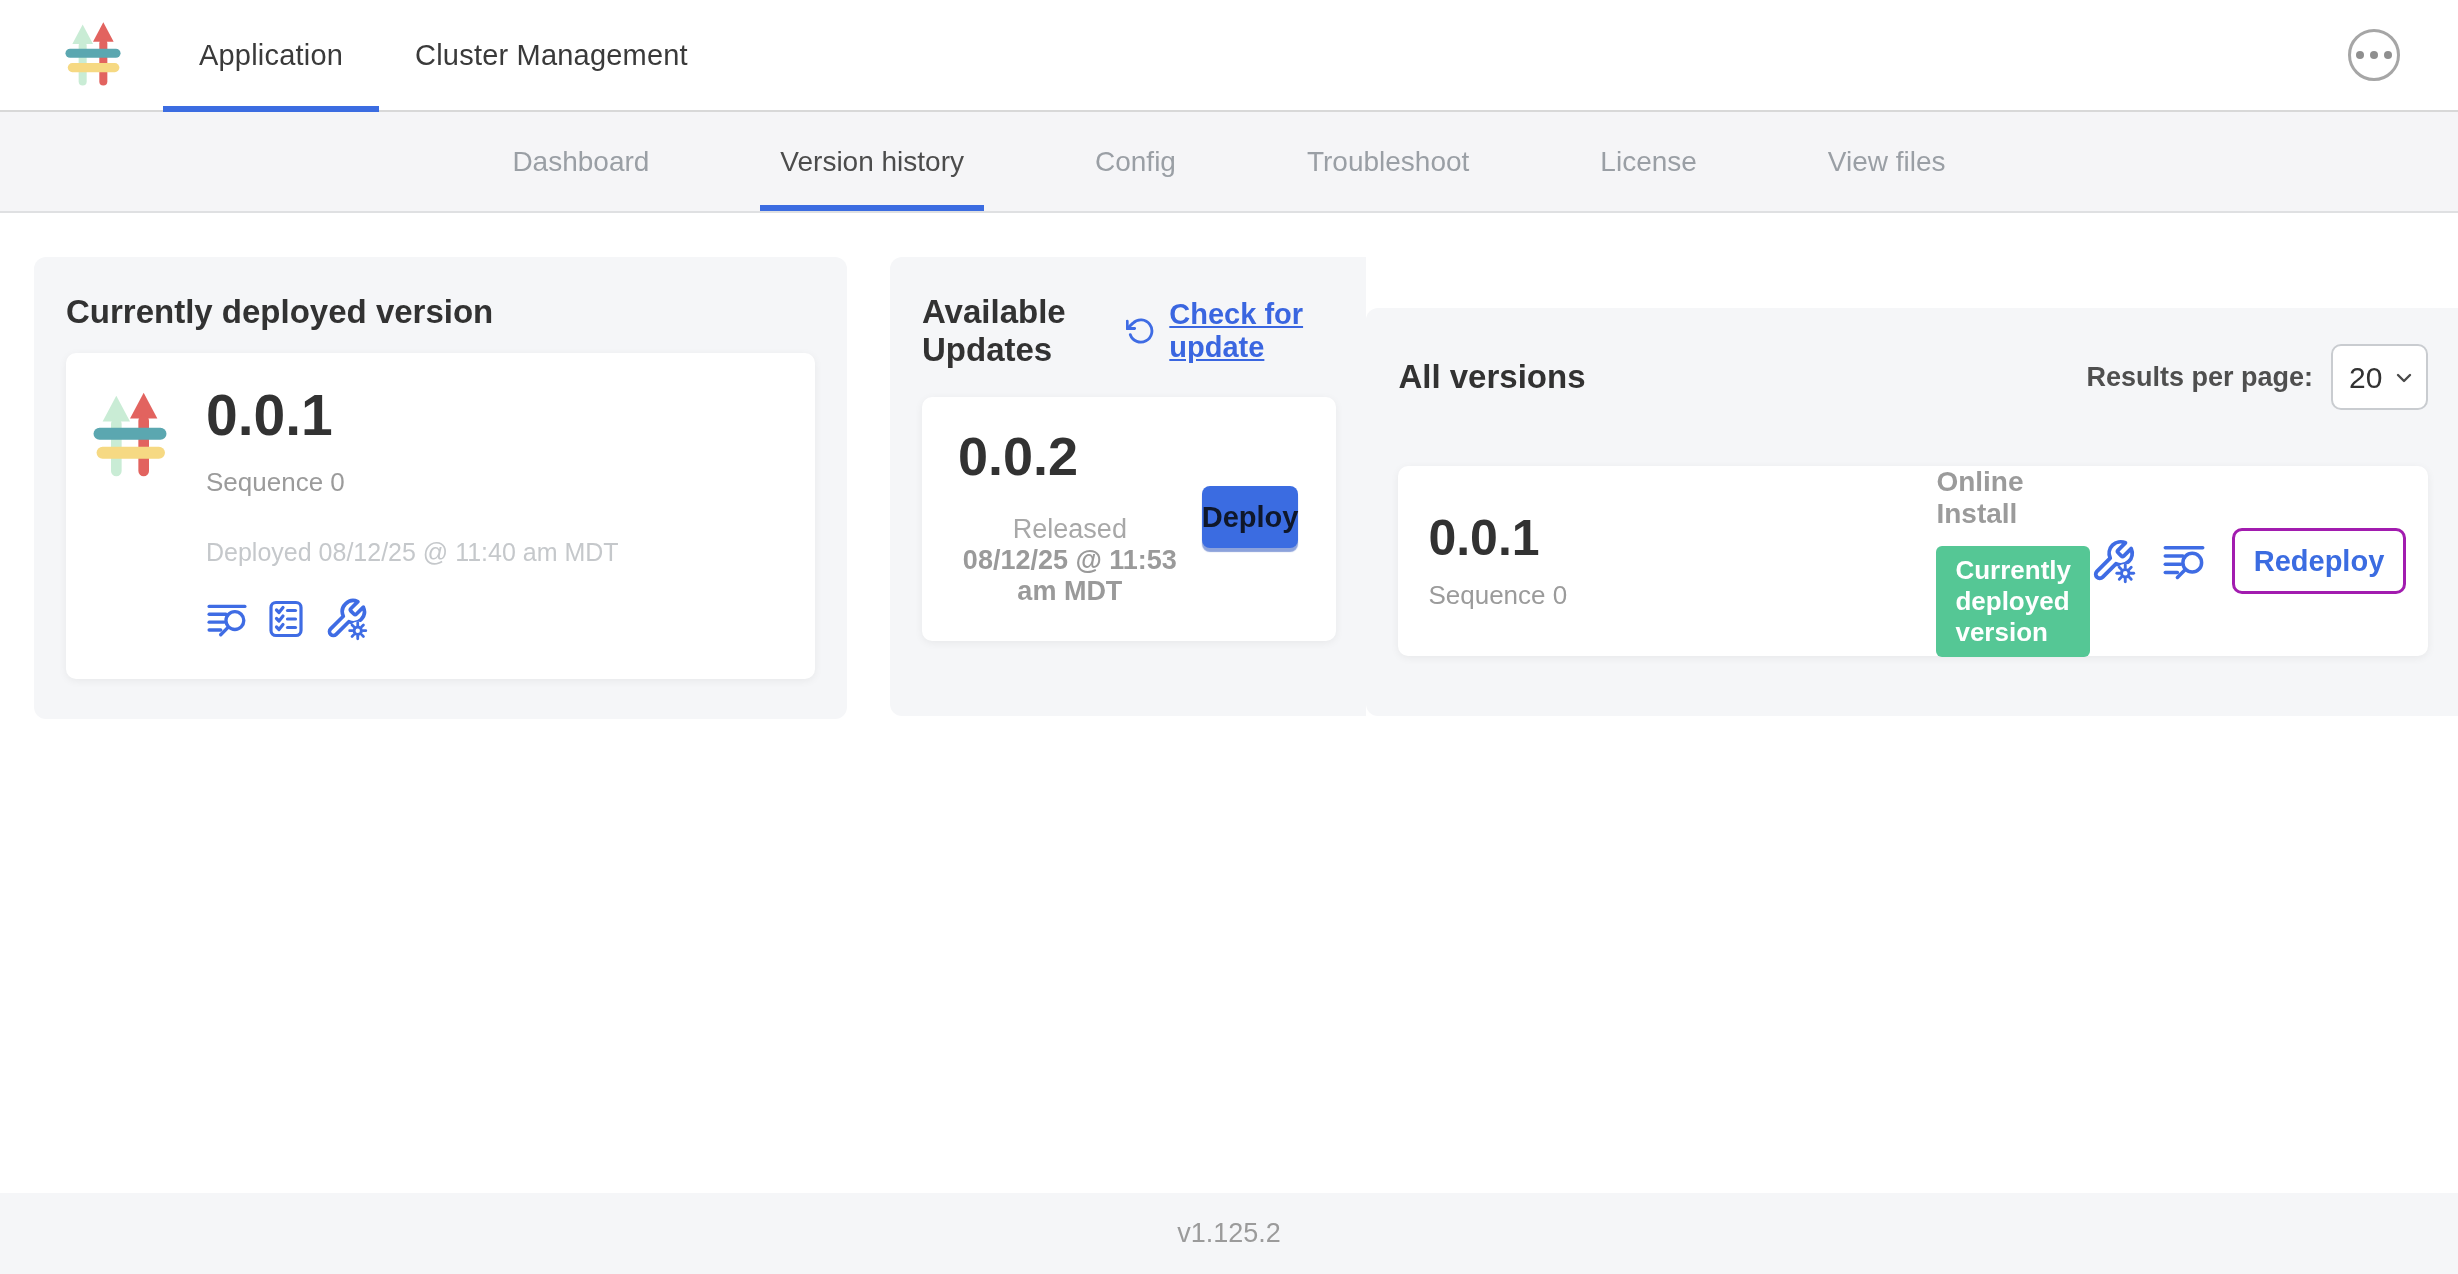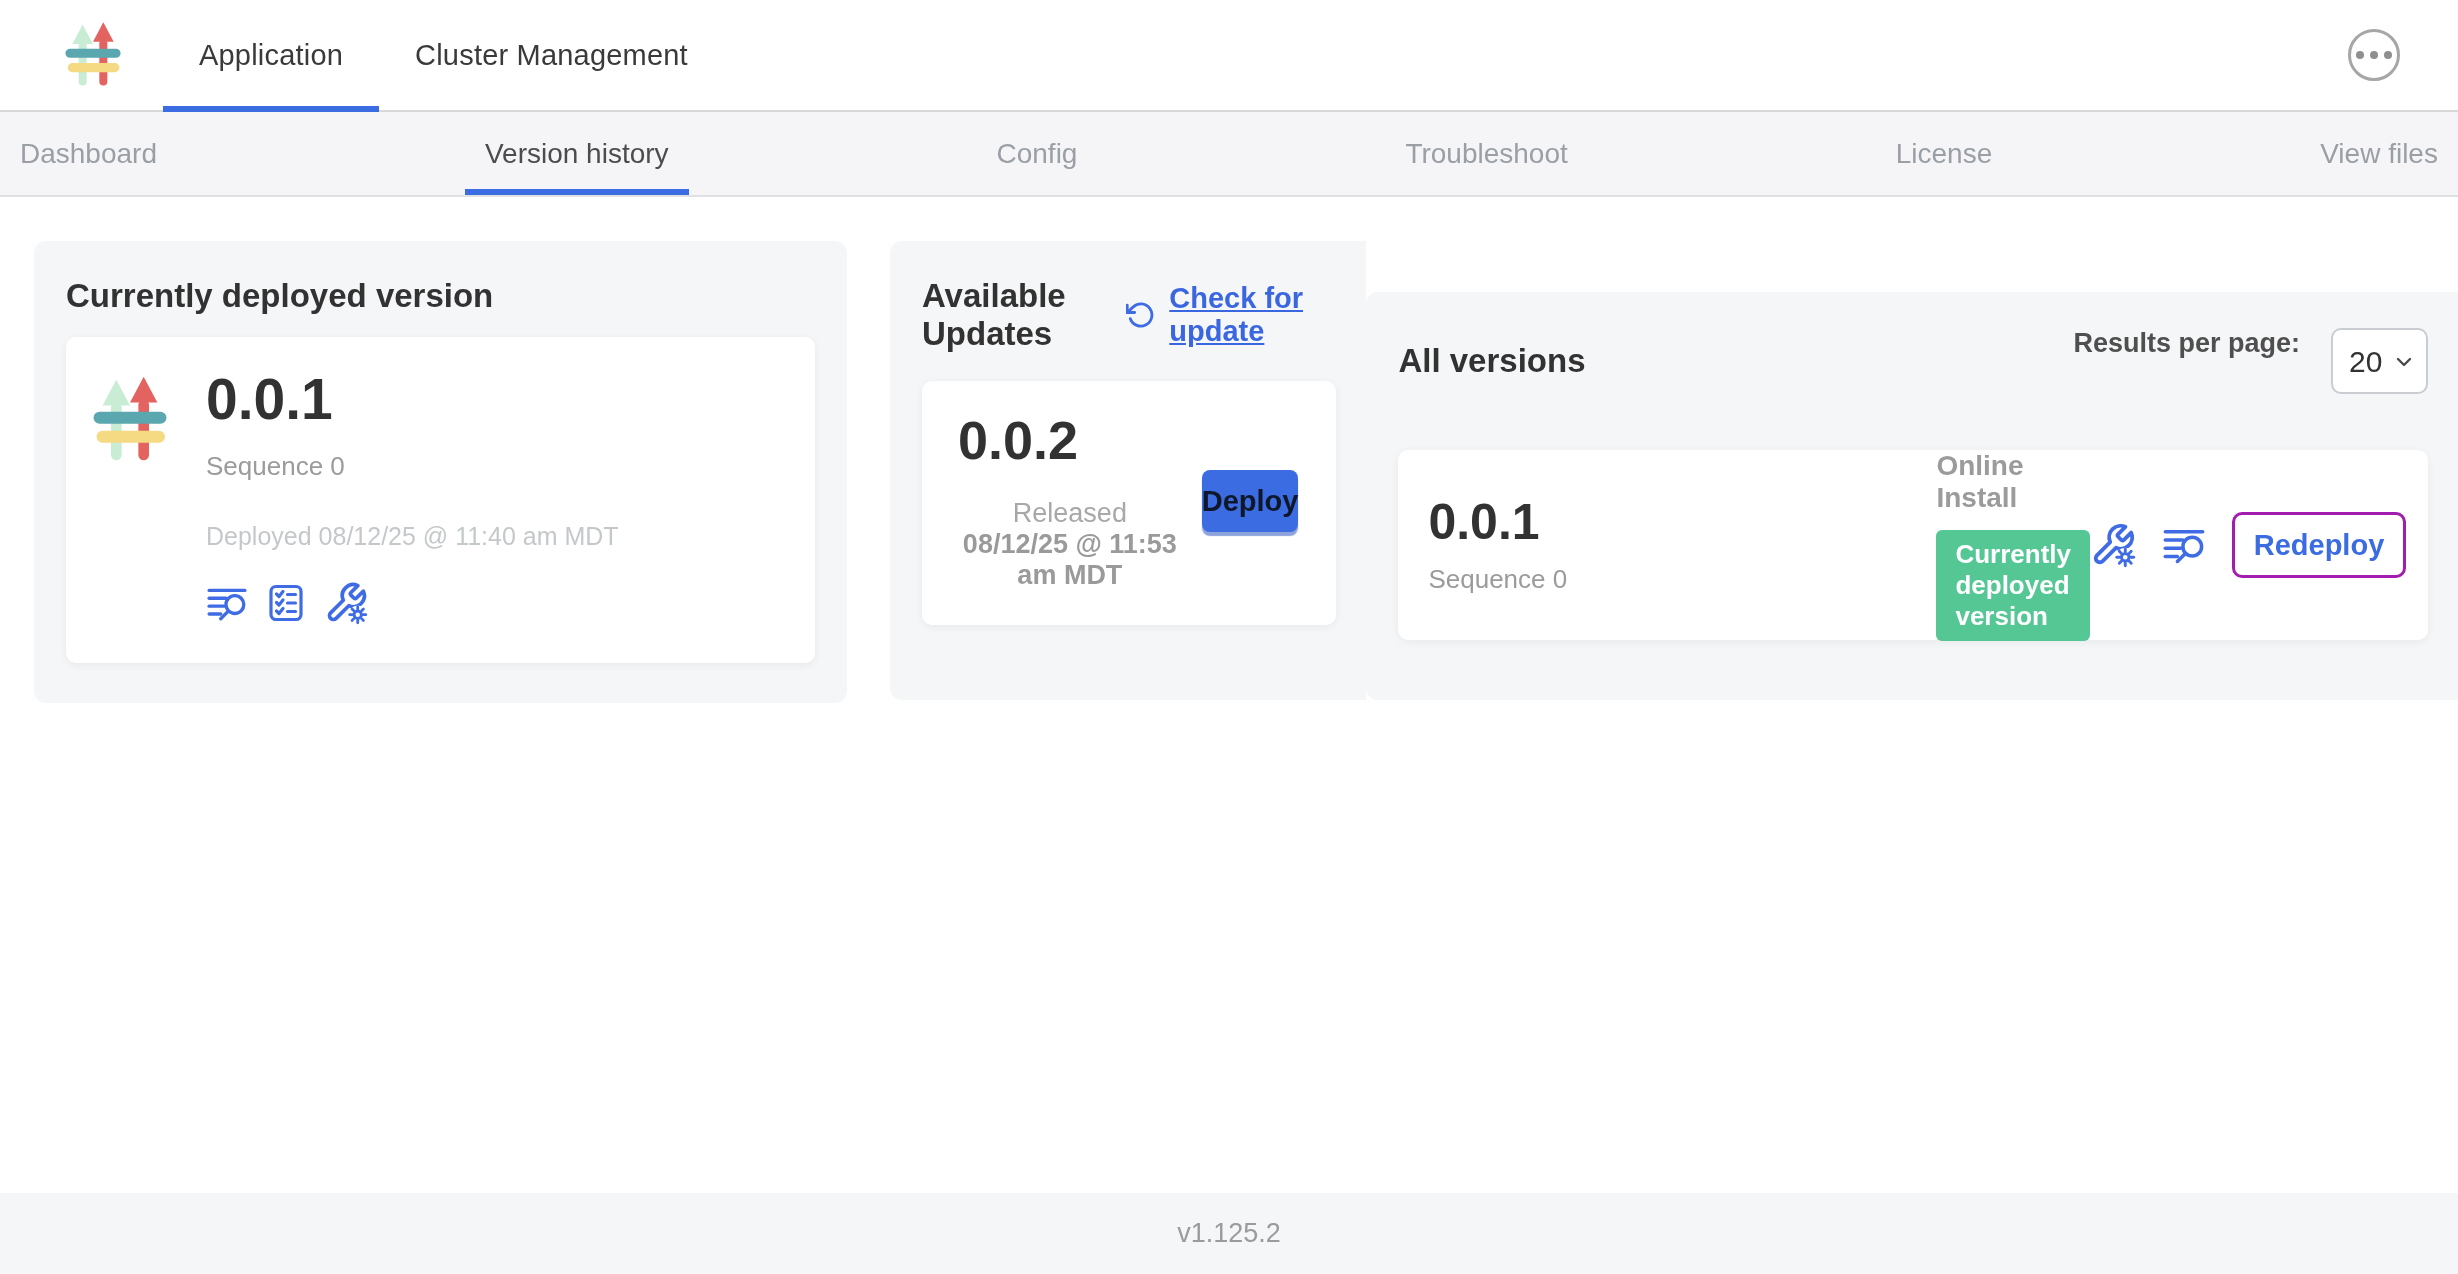--- a/index.html
+++ b/index.html
@@ -26,22 +26,22 @@
   }
   .menu-btn {
     position:absolute; right:58px; top:50%; transform:translateY(-50%);
     width:52px; height:52px; border:3px solid #a6a6a6; border-radius:50%;
     display:flex; align-items:center; justify-content:center; gap:6px; background:#fff; cursor:pointer;
   }
   .menu-btn .dot { width:8px; height:8px; border-radius:50%; background:#8f8f8f; }
 
   
   .subnav {
-    height:85px; background:#f5f5f7; border-bottom:2px solid #dfe0e2;
-    display:flex; justify-content:space-between; gap:91px; flex:none;
+    height:101px; background:#f5f5f7; border-bottom:2px solid #dfe0e2;
+    display:flex; justify-content:center; gap:91px; flex:none;
   }
   .sub-tab {
     display:flex; align-items:center; padding:0 20px; font-size:28px; color:#9a9fa5;
     position:relative; cursor:pointer;
   }
   .sub-tab.active { color:#4c4c4c; }
   .sub-tab.active::after {
     content:""; position:absolute; left:0; right:0; bottom:0; height:6px; background:#3b6ce1;
   }
 
@@ -84,21 +84,21 @@
   .released-line { margin-top:28px; font-size:27px; color:#a8a8a8;text-align:center; }
   .released-line b { color:#9a9a9a; font-weight:bold; }
   .deploy-btn {
     width:152px; height:62px; background:#3b6ce1; border:none; border-radius:8px;
     color:#0f172a; font-size:29px; font-weight:bold; cursor:pointer;
     box-shadow:0 4px 1px rgba(45,85,190,.55); font-family:inherit;
   }
 
   
   .versions-card { margin-top:51px; padding:36px 30px 60px 32px; border-radius:12px 0 0 12px; }
-  .per-page { display:flex; gap:31px; }
+  .per-page { display:flex; align-items:center; gap:18px; }
   .per-page-label { font-size:27px; color:#4f4f4f; font-weight:600; }
   .select-wrap { position:relative; }
   .per-page-select {
     -webkit-appearance:none; appearance:none; width:97px; height:66px;
     border:2px solid #c9ccd0; border-radius:10px; background:#ffffff;
     font-size:30px; color:#323232; padding:0 34px 0 16px; font-family:inherit; cursor:pointer;
   }
   .select-chevron { position:absolute; right:12px; top:50%; transform:translateY(-50%); pointer-events:none; }
 
   .version-row {

